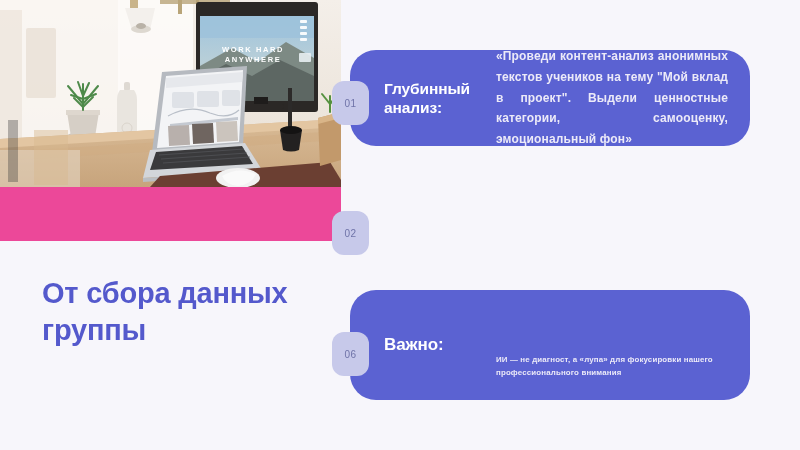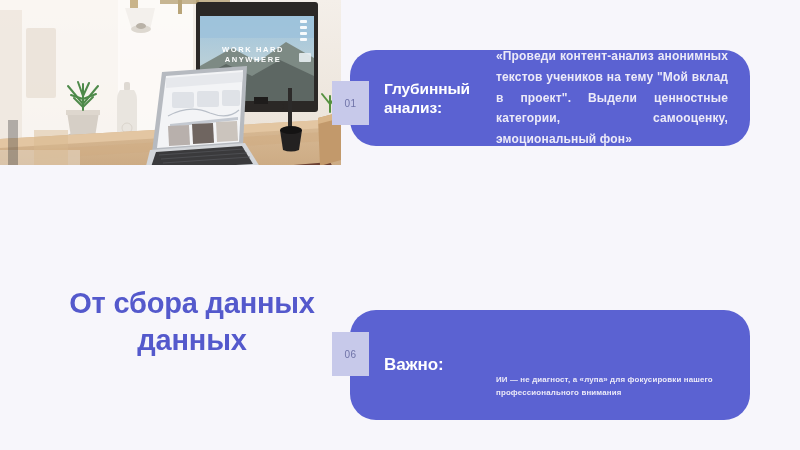--- a/index.html
+++ b/index.html
@@ -5,45 +5,45 @@
   * { margin:0; padding:0; box-sizing:border-box; }
   html,body { width:800px; height:450px; overflow:hidden; }
   body {
     font-family: "Liberation Sans", sans-serif;
     background:#f7f6fb;
     position:relative;
   }
 
   
   .photo {
-    position:absolute; left:0; top:0; width:341px; height:165px;
-    overflow:hidden; background:#fca5a5;
+    position:absolute; left:0; top:0; width:341px; height:241px;
+    overflow:hidden; background:#ec4899;
   }
   .photo svg { display:block; width:341px; height:187px; }
 
   
   .title-block {
-    position:absolute; left:42px; top:285px; width:300px;text-align:center;
+    position:absolute; left:42px; top:275px; width:300px;
   }
   .title-line {
     font-size:29px; font-weight:700; color:#5459cc;
     line-height:1.26; letter-spacing:-0.2px; white-space:nowrap;
   }
 
   
   .cards { position:absolute; left:0; top:0; width:800px; height:450px; }
 
   .card {
     position:absolute; left:350px; width:400px;
     background:#5b62d2;
     display:flex; align-items:center;
   }
   .card.c1 { top:50px;  height:96px;  border-radius:26px 26px 26px 26px; }
   .card.c2 { top:176px; height:124px; border-radius:26px 26px 26px 26px; }
-  .card.c3 { top:310px; height:110px; border-radius:26px 26px 26px 26px; }
+  .card.c3 { top:290px; height:110px; border-radius:26px 26px 26px 26px; }
 
   .card-inner {
     display:flex; align-items:center; width:100%;
     padding-left:34px; padding-right:22px;
   }
   .card-heading {
     color:#ffffff; font-weight:700; font-size:15.5px;
     line-height:1.24; width:112px; flex:0 0 112px;
     letter-spacing:-0.1px;
   }
@@ -51,21 +51,21 @@
     color:#eceaf8; font-size:12px; line-height:1.72;
     text-align:justify; flex:1; letter-spacing:0.15px;
     font-weight:600;
   }
   .card.c3 .card-body { text-align:left; font-size:7.9px; line-height:1.6;margin-top:44px; }
   .card.c3 .card-heading { font-size:17px; }
 
   
   .badge {
     position:absolute; left:332px; width:37px; height:44px;
-    background:#c7c9ea; border-radius:0;
+    background:#c7c9ea; border-radius:12px;
     display:flex; align-items:center; justify-content:center;
     color:#6f73a8; font-size:10px; font-weight:500; letter-spacing:0.4px;
   }
   .badge.b1 { top:81px; }
   .badge.b2 { top:211px; }
   .badge.b3 { top:332px; }
 </style>
 </head>
 <body>
 
@@ -184,35 +184,36 @@
     </g>
 
     <rect x="0" y="150" width="80" height="37" fill="#e5d9c9" opacity="0.55"></rect>
     <rect x="8" y="120" width="10" height="62" fill="#3a3a3a" opacity="0.35"></rect>
     <rect x="34" y="130" width="34" height="55" fill="#d6b88d" opacity="0.45"></rect>
   </svg>
 </div>
 
 <div class="title-block">
   <div class="title-line">От сбора данных</div>
-  <div class="title-line">данных</div>
+  <div class="title-line">группы</div>
 </div>
 
 <div class="cards">
 
   <div class="card c1">
     <div class="card-inner">
       <div class="card-heading">Глубинный анализ:</div>
       <div class="card-body">«Проведи контент-анализ анонимных текстов учеников на тему "Мой вклад в проект". Выдели ценностные категории, самооценку, эмоциональный фон»</div>
     </div>
   </div>
 
 
   <div class="card c3">
     <div class="card-inner">
       <div class="card-heading">Важно:</div>
       <div class="card-body">ИИ — не диагност, а «лупа» для фокусировки нашего профессионального внимания</div>
     </div>
   </div>
 
   <div class="badge b1">01</div>
+  <div class="badge b2">02</div>
   <div class="badge b3">06</div>
 </div>
 
 </body></html>

